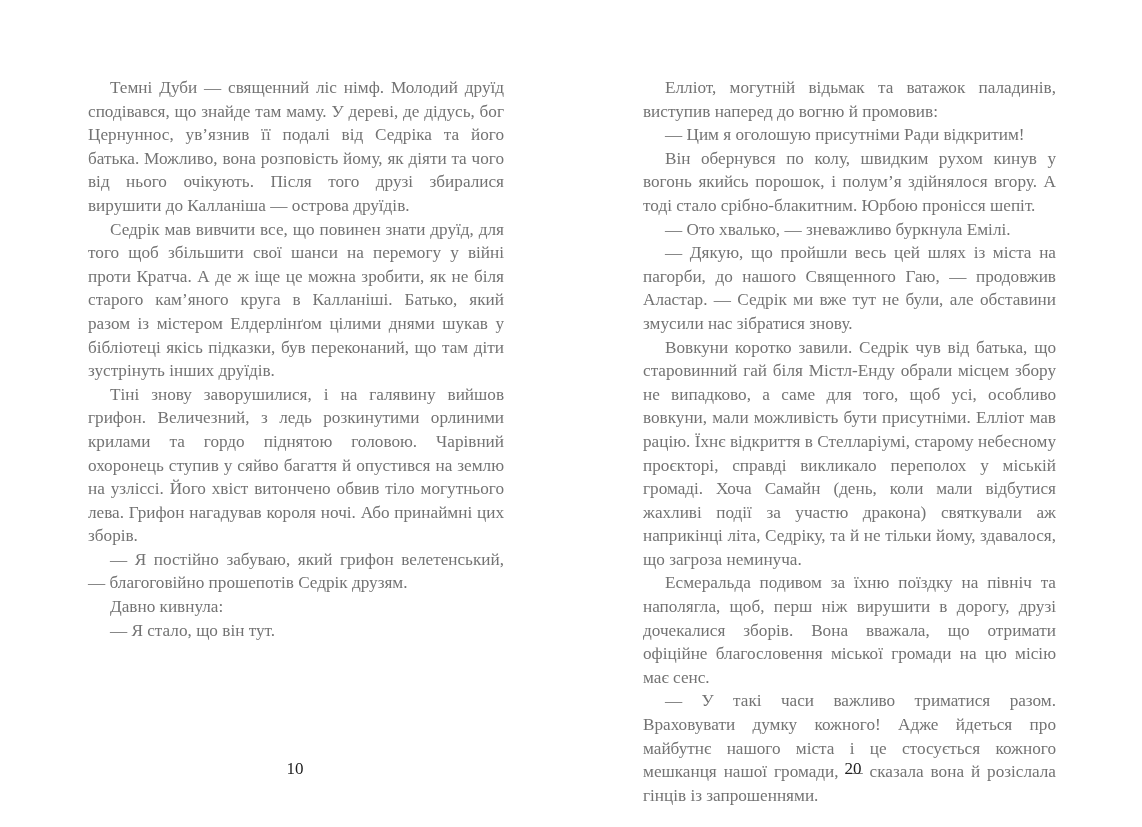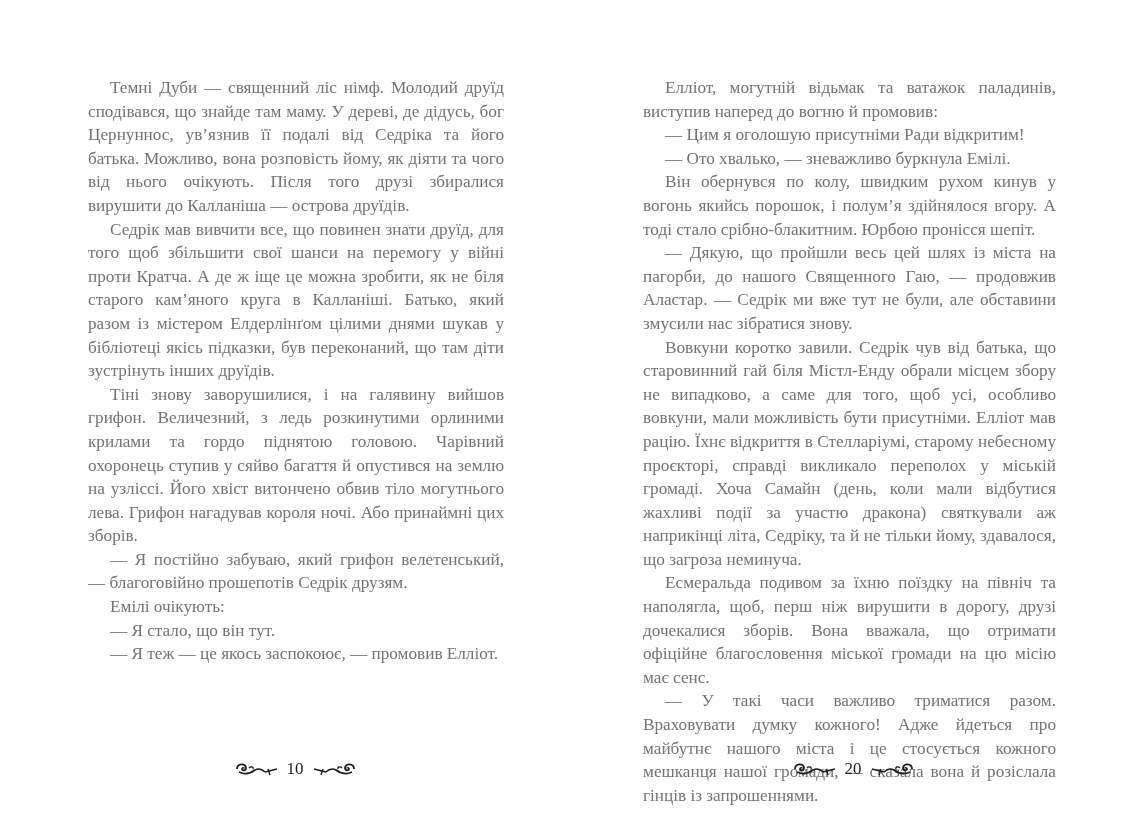--- a/index.html
+++ b/index.html
@@ -12,40 +12,39 @@
       text-align: justify; hyphens: manual; margin-top: 10px;
     }
     .page.left { left: 88px; }
     .page.right { left: 643px; width: 413px; }
     .page p { margin: 0; text-indent: 22px; }
     .page p.noindent { text-indent: 0; }
     .footer {
       position: absolute; top: 757px; height: 24px;
       display: flex; align-items: center; justify-content: center; gap: 8px;
       font-family: "Liberation Serif", "DejaVu Serif", serif;
-      font-size: 17px; color: #1e1e1e;
+      font-size: 17px; color: #1e1e1e; flex-direction: column;
     }
     .footer.left { left: 220px; width: 150px; }
     .footer.right { left: 778px; width: 150px; }
     .orn { width: 44px; height: 18px; display: block; }
     .orn.flip { transform: scaleX(-1); }
   </style>
 </head>
 <body>
 
 <div class="spread">
 
   <div class="page left">
     <p>Темні Дуби — священний ліс німф. Молодий друїд сподівався, що знайде там маму. У дереві, де дідусь, бог Цернуннос, ув’язнив її подалі від Седріка та його батька. Можливо, вона розповість йому, як діяти та чого від нього очікують. Після того друзі збиралися вирушити до Калланіша — острова друїдів.</p>
     <p>Седрік мав вивчити все, що повинен знати друїд, для того щоб збільшити свої шанси на перемогу у війні проти Кратча. А де ж іще це можна зробити, як не біля старого кам’яного круга в Калланіші. Батько, який разом із містером Елдерлінґом цілими днями шукав у бібліотеці якісь підказки, був переконаний, що там діти зустрінуть інших друїдів.</p>
     <p>Тіні знову заворушилися, і на галявину вийшов грифон. Величезний, з ледь розкинутими орлиними крилами та гордо піднятою головою. Чарівний охоронець ступив у сяйво багаття й опустився на землю на узліссі. Його хвіст витончено обвив тіло могутнього лева. Грифон нагадував короля ночі. Або принаймні цих зборів.</p>
     <p>— Я постійно забуваю, який грифон велетенський, — благоговійно прошепотів Седрік друзям.</p>
-    <p>Емілі очікують:</p>
+    <p>Давно кивнула:</p>
     <p>— Я стало, що він тут.</p>
-    <p>— Я теж — це якось заспокоює, — промовив Елліот.</p>
   </div>
 
   <div class="footer left">
     <svg class="orn" viewBox="0 0 44 18">
       <path d="M2 9 C2 3, 11 3, 11 8 C11 11, 7 11, 7 9 C7 7.5, 9 7.5, 9 8.5" fill="none" stroke="#1e1e1e" stroke-width="1.8"></path>
       <path d="M4 12 C10 15, 16 13, 20 10 C24 8, 28 10, 30 12" fill="none" stroke="#1e1e1e" stroke-width="1.6"></path>
       <path d="M14 8 C16 6, 19 7, 18 9" fill="none" stroke="#1e1e1e" stroke-width="1.4"></path>
       <path d="M30 12 L42 9" fill="none" stroke="#1e1e1e" stroke-width="1.4"></path>
       <path d="M33 9 L35 15" fill="none" stroke="#1e1e1e" stroke-width="1.4"></path>
     </svg>
@@ -55,22 +54,22 @@
       <path d="M4 12 C10 15, 16 13, 20 10 C24 8, 28 10, 30 12" fill="none" stroke="#1e1e1e" stroke-width="1.6"></path>
       <path d="M14 8 C16 6, 19 7, 18 9" fill="none" stroke="#1e1e1e" stroke-width="1.4"></path>
       <path d="M30 12 L42 9" fill="none" stroke="#1e1e1e" stroke-width="1.4"></path>
       <path d="M33 9 L35 15" fill="none" stroke="#1e1e1e" stroke-width="1.4"></path>
     </svg>
   </div>
 
   <div class="page right">
     <p>Елліот, могутній відьмак та ватажок паладинів, виступив наперед до вогню й промовив:</p>
     <p>— Цим я оголошую присутніми Ради відкритим!</p>
+    <p>Він обернувся по колу, швидким рухом кинув у вогонь якийсь порошок, і полум’я здійнялося вгору. А тоді стало срібно-блакитним. Юрбою пронісся шепіт.</p>
     <p>— Ото хвалько, — зневажливо буркнула Емілі.</p>
-    <p>Він обернувся по колу, швидким рухом кинув у вогонь якийсь порошок, і полум’я здійнялося вгору. А тоді стало срібно-блакитним. Юрбою пронісся шепіт.</p>
     <p>— Дякую, що пройшли весь цей шлях із міста на пагорби, до нашого Священного Гаю, — продовжив Аластар. — Седрік ми вже тут не були, але обставини змусили нас зібратися знову.</p>
     <p>Вовкуни коротко завили. Седрік чув від батька, що старовинний гай біля Містл-Енду обрали місцем збору не випадково, а саме для того, щоб усі, особливо вовкуни, мали можливість бути присутніми. Елліот мав рацію. Їхнє відкриття в Стелларіумі, старому небесному проєкторі, справді викликало переполох у міській громаді. Хоча Самайн (день, коли мали відбутися жахливі події за участю дракона) святкували аж наприкінці літа, Седріку, та й не тільки йому, здавалося, що загроза неминуча.</p>
     <p>Есмеральда подивом за їхню поїздку на північ та наполягла, щоб, перш ніж вирушити в дорогу, друзі дочекалися зборів. Вона вважала, що отримати офіційне благословення міської громади на цю місію має сенс.</p>
     <p>— У такі часи важливо триматися разом. Враховувати думку кожного! Адже йдеться про майбутнє нашого міста і це стосується кожного мешканця нашої громади, — сказала вона й розіслала гінців із запрошеннями.</p>
   </div>
 
   <div class="footer right">
     <svg class="orn" viewBox="0 0 44 18">
       <path d="M2 9 C2 3, 11 3, 11 8 C11 11, 7 11, 7 9 C7 7.5, 9 7.5, 9 8.5" fill="none" stroke="#1e1e1e" stroke-width="1.8"></path>
       <path d="M4 12 C10 15, 16 13, 20 10 C24 8, 28 10, 30 12" fill="none" stroke="#1e1e1e" stroke-width="1.6"></path>

